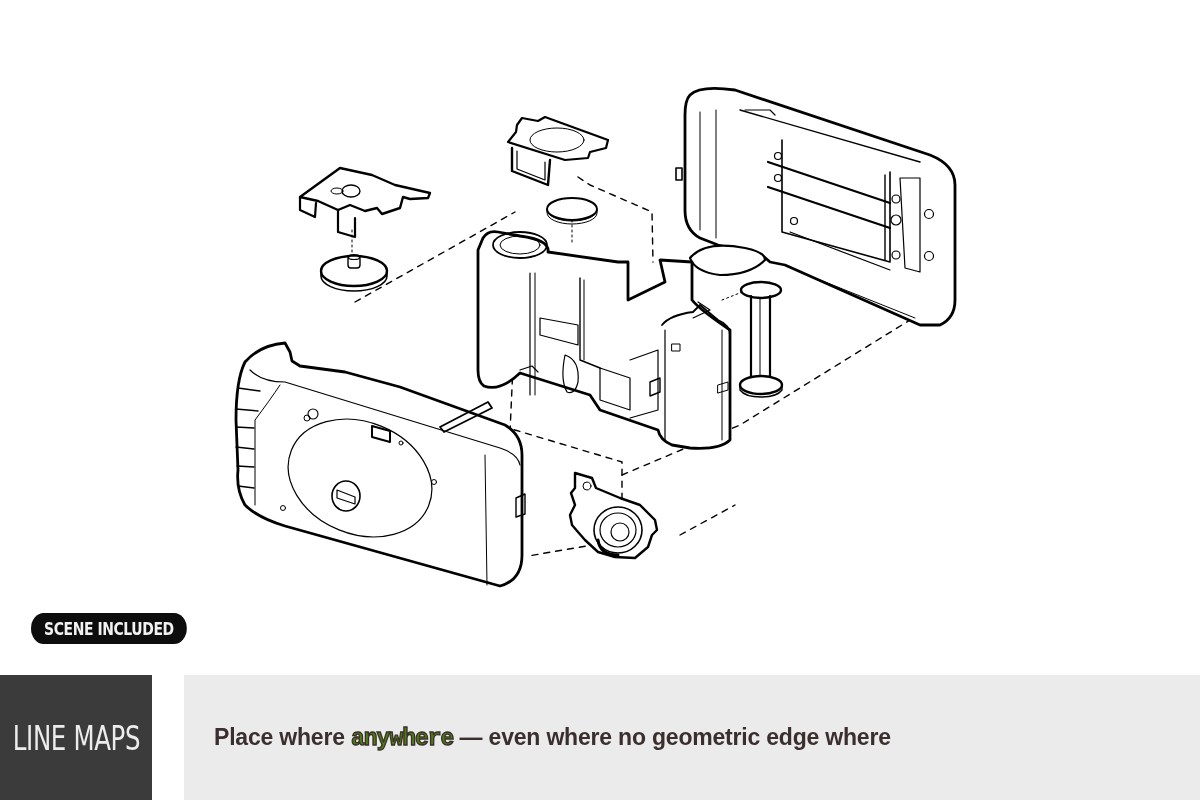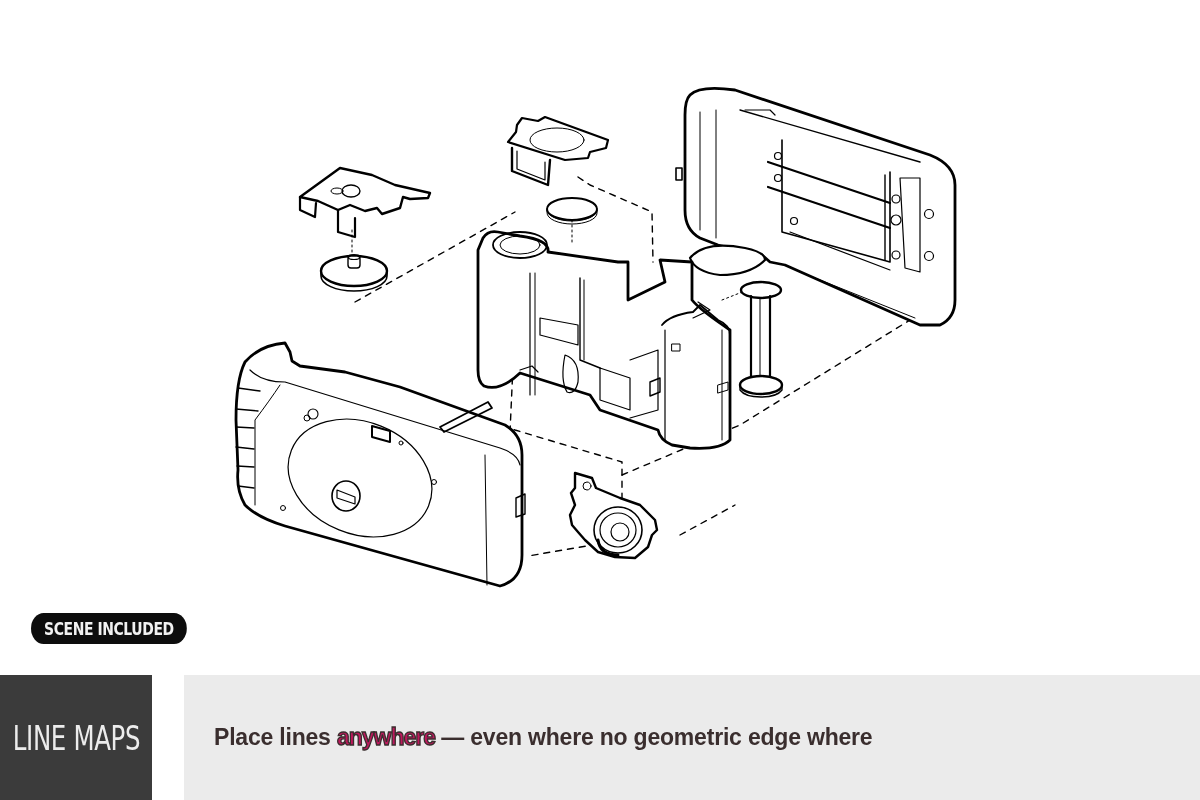--- a/index.html
+++ b/index.html
@@ -35,24 +35,25 @@
     font-size: 34px; font-weight: normal;
     display: inline-block; transform: scaleX(0.72);
     letter-spacing: -0.5px; white-space: nowrap;
   }
   .tagline {
     font-family: "Liberation Sans", sans-serif; font-weight: bold;
     font-size: 23px; color: #3a2e2e; white-space: nowrap;
     letter-spacing: -0.2px;
   }
   .outlined {
-    color: #be185d;
+    color: #4d7c0f;
     -webkit-text-stroke: 1.3px #3a2e2e;
     font-style: normal;
     letter-spacing: -1px;
+    font-family: Liberation Mono, monospace;
   }
   .footer-right-wrap { position: absolute; left: 184px; top: 0; right: 0; bottom: 0; background:#ebebeb; display:flex; align-items:center; }
 </style>
 </head>
 <body>
 
 <div class="stage">
   <svg width="1200" height="675" viewBox="0 0 1200 675" fill="none" stroke="#000" stroke-linejoin="round" stroke-linecap="round">
 
     <g stroke-width="1.4" stroke-dasharray="6 6">
@@ -184,16 +185,16 @@
 <div class="badge">
   <span>SCENE INCLUDED</span>
 </div>
 
 <div class="footer">
   <div class="footer-left">
     <span class="footer-title">LINE MAPS</span>
   </div>
   <div class="footer-right-wrap">
     <span class="tagline" style="margin-left:30px;">
-      <span>Place lines </span><span class="outlined">anywhere</span><span> — even where no geometric edge where</span>
+      <span>Place where </span><span class="outlined">anywhere</span><span> — even where no geometric edge where</span>
     </span>
   </div>
 </div>
 
 </body></html>

